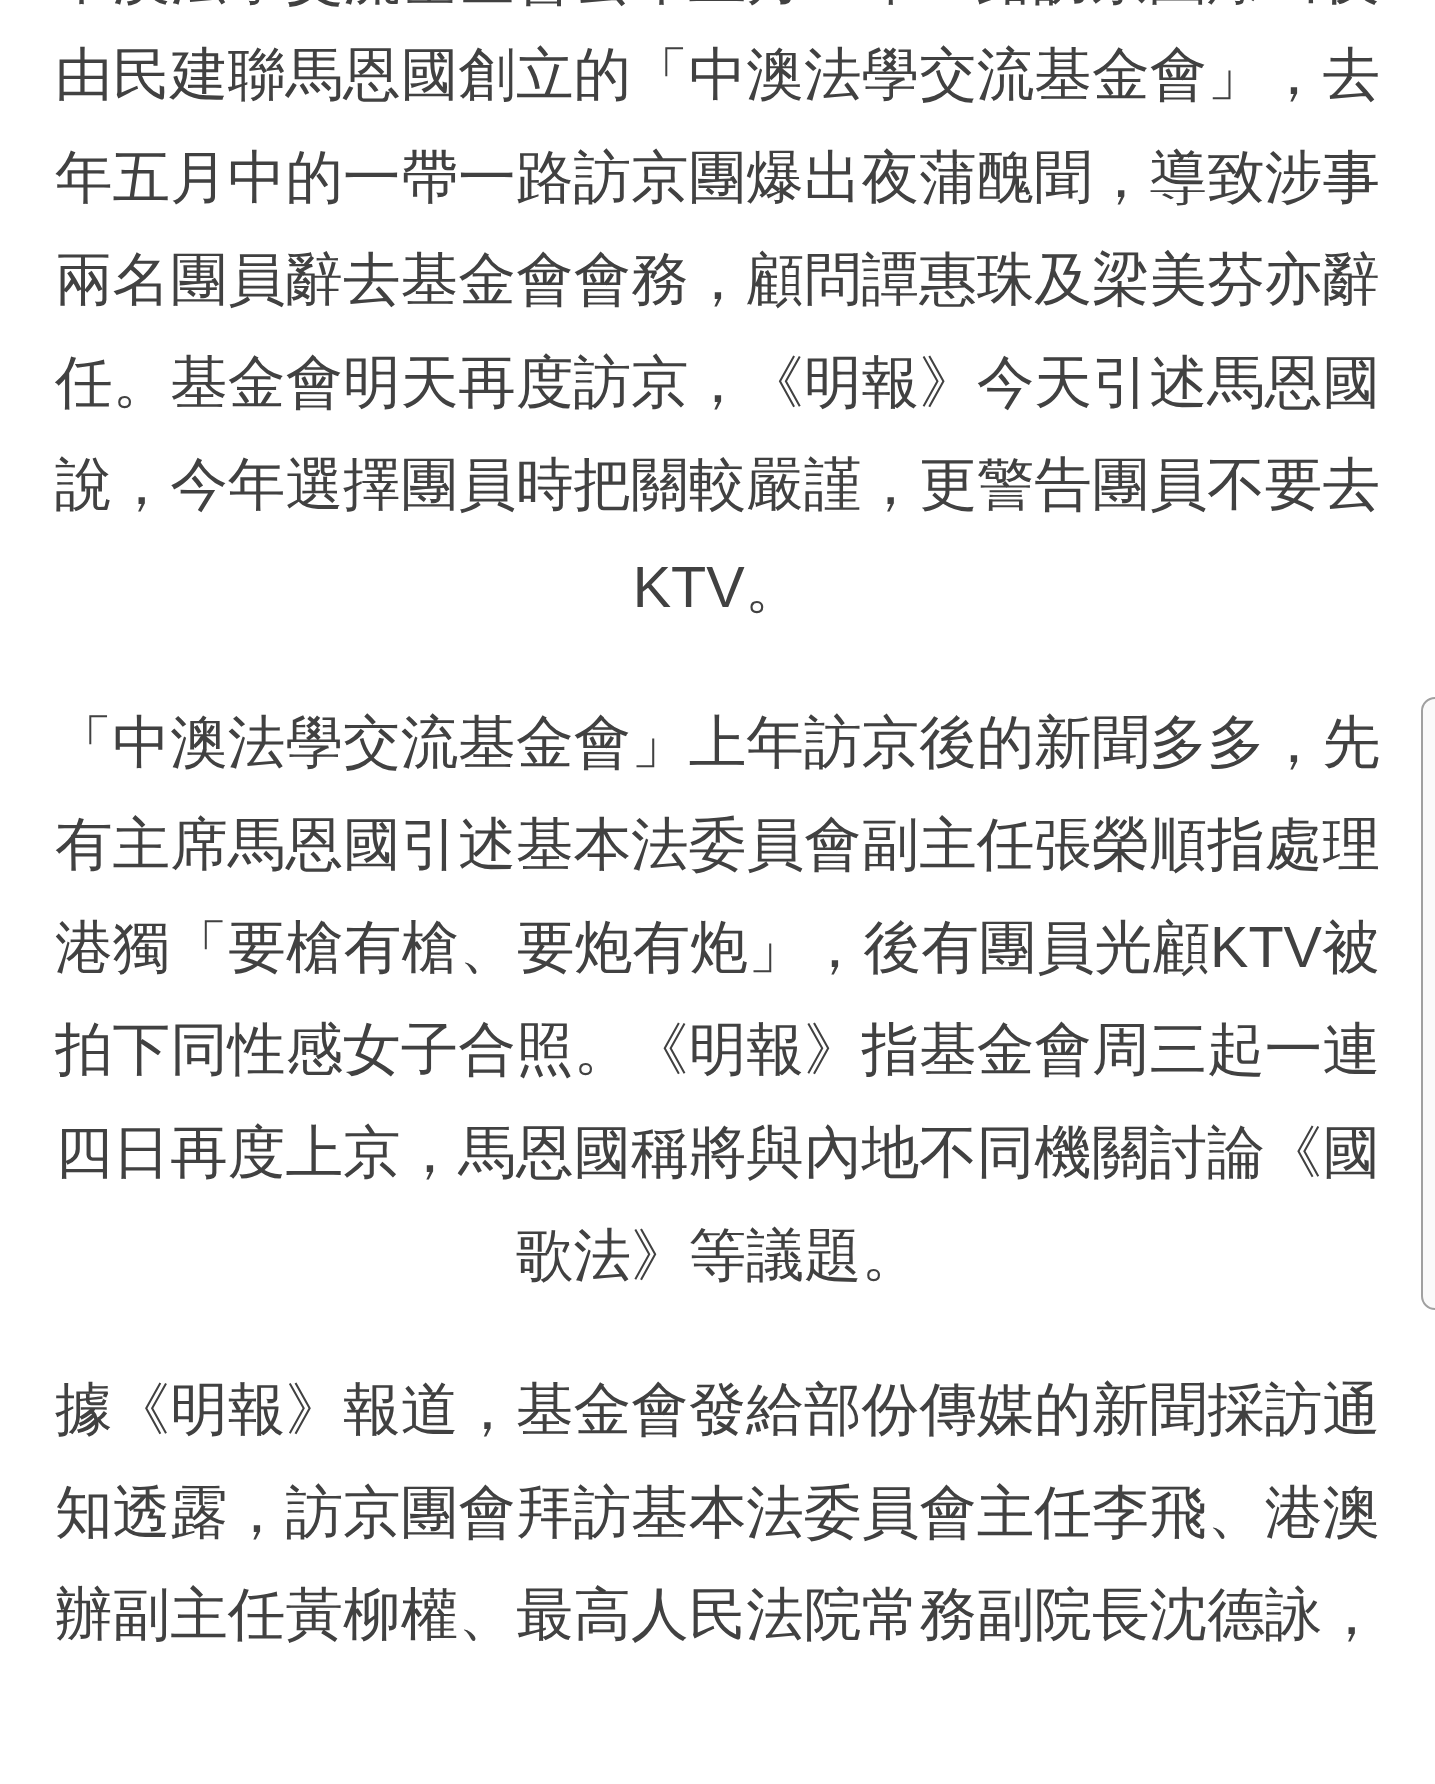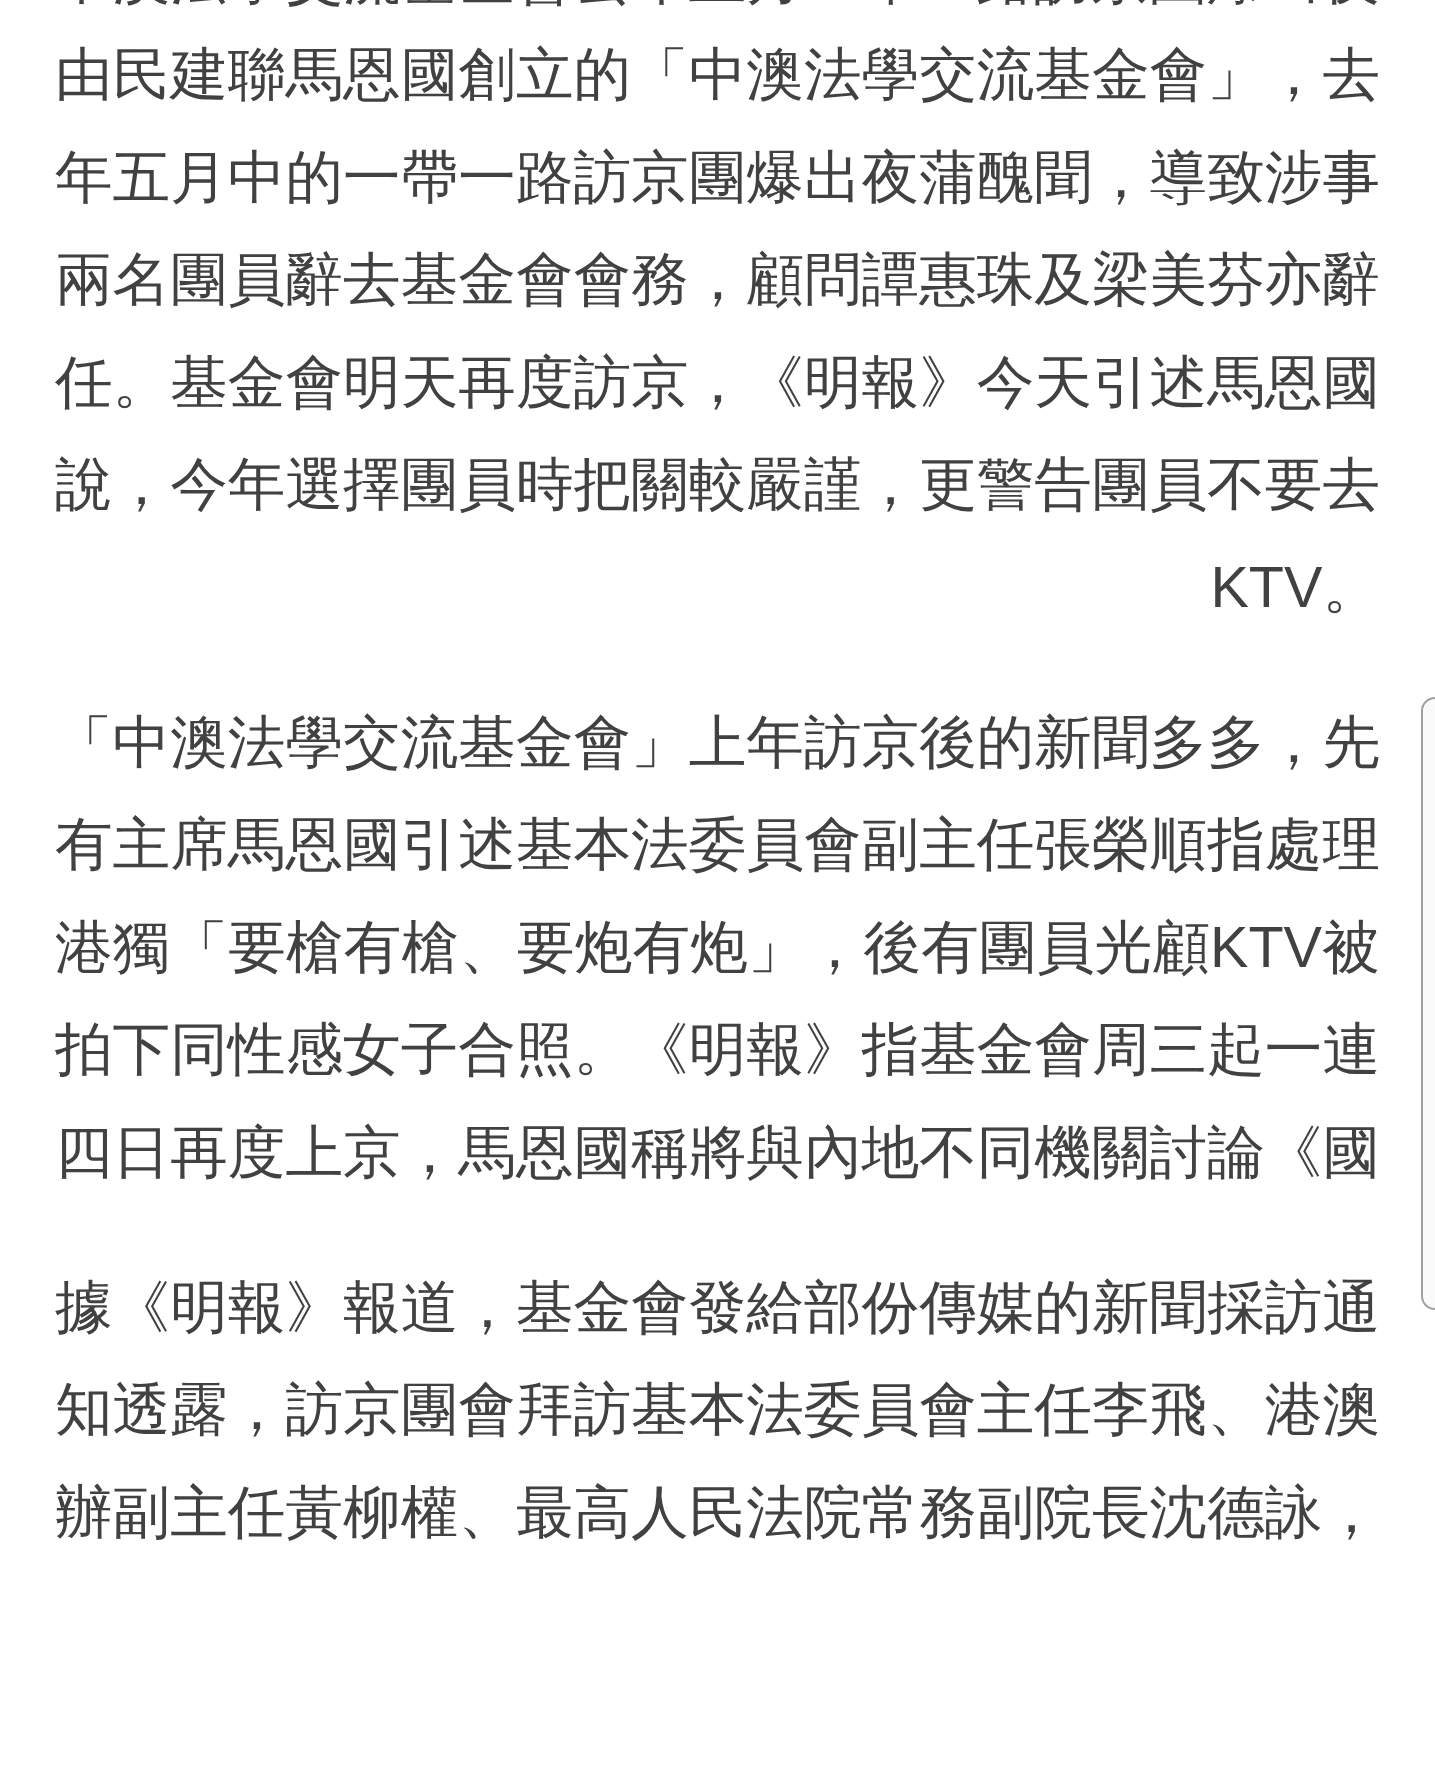--- a/index.html
+++ b/index.html
@@ -49,21 +49,21 @@
   }
   
   .line.justified {
     display: flex;
     justify-content: space-between;
   }
   .line.justified > span {
     flex: 0 0 auto;
   }
   .line.last {
-    text-align: right;
+    text-align: center;
   }
   
   .scrollbar-thumb {
     position: absolute;
     left: 1421px;
     top: 697px;
     width: 30px;
     height: 613px;
     box-sizing: border-box;
     border: 2px solid var(--sb-border, #a0a0a0);
@@ -351,20 +351,21 @@
             <span>地</span>
             <span>不</span>
             <span>同</span>
             <span>機</span>
             <span>關</span>
             <span>討</span>
             <span>論</span>
             <span>《</span>
             <span>國</span>
           </div>
+          <div class="line last">歌法》等議題。</div>
         </div>
         <div class="paragraph">
           <div class="line justified">
             <span>據</span>
             <span>《</span>
             <span>明</span>
             <span>報</span>
             <span>》</span>
             <span>報</span>
             <span>道</span>

